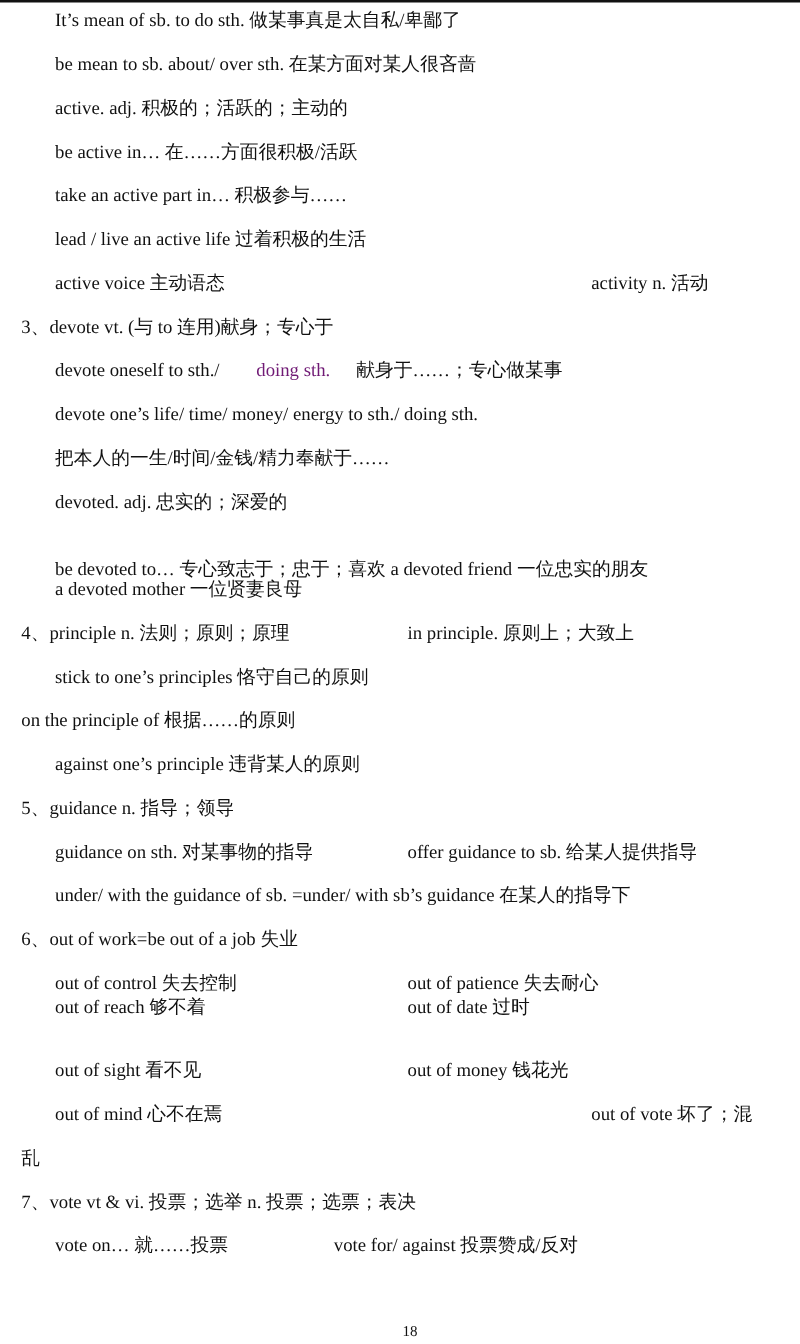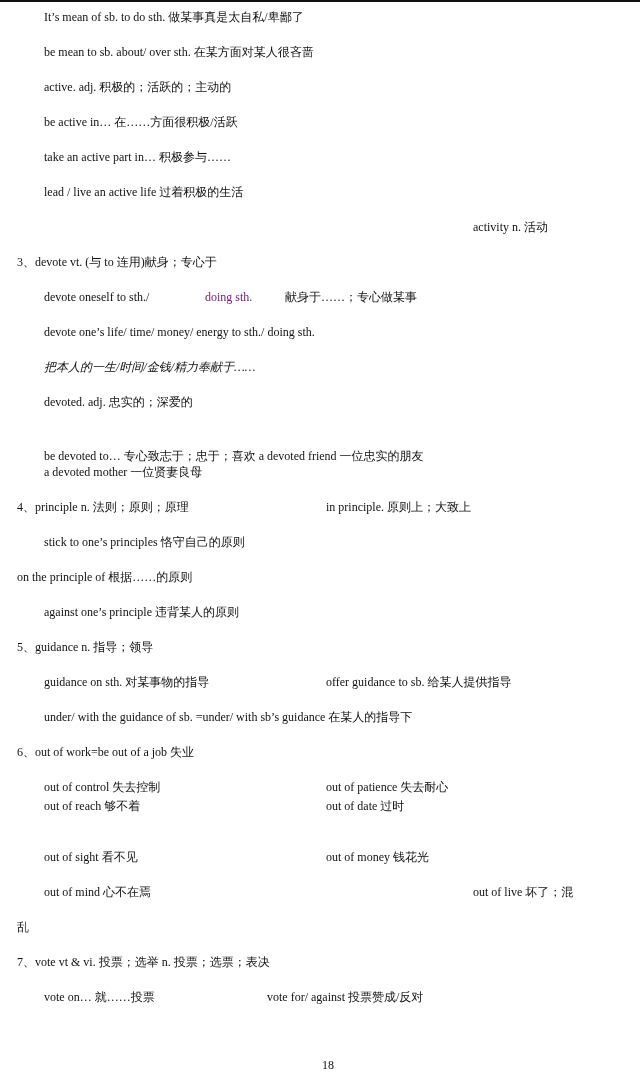--- a/index.html
+++ b/index.html
@@ -4,21 +4,21 @@
 <style>
   html, body { margin: 0; padding: 0; background: #ffffff; }
   body {
     width: 640px; height: 1075px; position: relative; overflow: hidden;
     font-family: "Liberation Serif", "DejaVu Serif", serif;
     color: #111111;
   }
   .top-rule { position: absolute; left: 0; top: 0; width: 640px; height: 2px; background: #111; }
   .line {
     position: absolute; left: 0; width: 640px; height: 35px;
-    font-size: 12px; line-height: 20px; white-space: nowrap;
+    font-size: 15px; line-height: 20px; white-space: nowrap;
   }
   .seg { position: absolute; top: 0; }
   .red { color: #701a75; }
   .page-num { position: absolute; top: 1058px; left: 0; width: 656px; text-align: center; font-size: 12px; }
 </style>
 </head>
 <body>
 
 <div class="top-rule"></div>
 
@@ -35,34 +35,35 @@
     <div class="line" style="top: 112px;">
       <span class="seg" style="left: 44px;">be active in…  在……方面很积极/活跃</span>
     </div>
     <div class="line" style="top: 147px;">
       <span class="seg" style="left: 44px;">take an active part in…  积极参与……</span>
     </div>
     <div class="line" style="top: 182px;">
       <span class="seg" style="left: 44px;">lead / live an active life  过着积极的生活</span>
     </div>
     <div class="line" style="top: 217px;">
+      <span class="seg" style="left: 44px;">active voice  主动语态</span>
       <span class="seg" style="left: 473px;">activity n.  活动</span>
     </div>
     <div class="line" style="top: 252px;">
       <span class="seg" style="left: 17px;">3、devote vt. (与 to 连用)献身；专心于</span>
     </div>
     <div class="line" style="top: 287px;">
       <span class="seg" style="left: 44px;">devote oneself to sth./ </span>
       <span class="seg red" style="left: 205px;">doing sth.</span>
       <span class="seg" style="left: 285px;">献身于……；专心做某事</span>
     </div>
     <div class="line" style="top: 322px;">
       <span class="seg" style="left: 44px;">devote one’s life/ time/ money/ energy to sth./ doing sth.</span>
     </div>
-    <div class="line" style="top: 357px; font-style: italic;">
+    <div class="line" style="top: 357px;">
       <span class="seg" style="left: 44px;">把本人的一生/时间/金钱/精力奉献于……</span>
     </div>
     <div class="line" style="top: 392px;">
       <span class="seg" style="left: 44px;">devoted. adj.  忠实的；深爱的</span>
     </div>
     <div class="line" style="top: 446px;">
       <span class="seg" style="left: 44px;">be devoted to…  专心致志于；忠于；喜欢  a devoted friend  一位忠实的朋友</span>
     </div>
     <div class="line" style="top: 462px;">
       <span class="seg" style="left: 44px;">a devoted mother  一位贤妻良母</span>
@@ -100,21 +101,21 @@
     <div class="line" style="top: 796px; padding-left: 11px;">
       <span class="seg" style="left: 44px;">out of reach    够不着</span>
       <span class="seg" style="left: 326px;">out of date  过时</span>
     </div>
     <div class="line" style="top: 847px;">
       <span class="seg" style="left: 44px;">out of sight  看不见</span>
       <span class="seg" style="left: 326px;">out of money  钱花光</span>
     </div>
     <div class="line" style="top: 882px;">
       <span class="seg" style="left: 44px;">out of mind  心不在焉</span>
-      <span class="seg" style="left: 473px;">out of live  坏了；混</span>
+      <span class="seg" style="left: 473px;">out of vote  坏了；混</span>
     </div>
     <div class="line" style="top: 917px;">
       <span class="seg" style="left: 17px;">乱</span>
     </div>
     <div class="line" style="top: 952px;">
       <span class="seg" style="left: 17px;">7、vote vt &amp; vi.  投票；选举 n.  投票；选票；表决</span>
     </div>
     <div class="line" style="top: 987px;">
       <span class="seg" style="left: 44px;">vote on…  就……投票</span>
       <span class="seg" style="left: 267px;">vote for/ against  投票赞成/反对</span>

